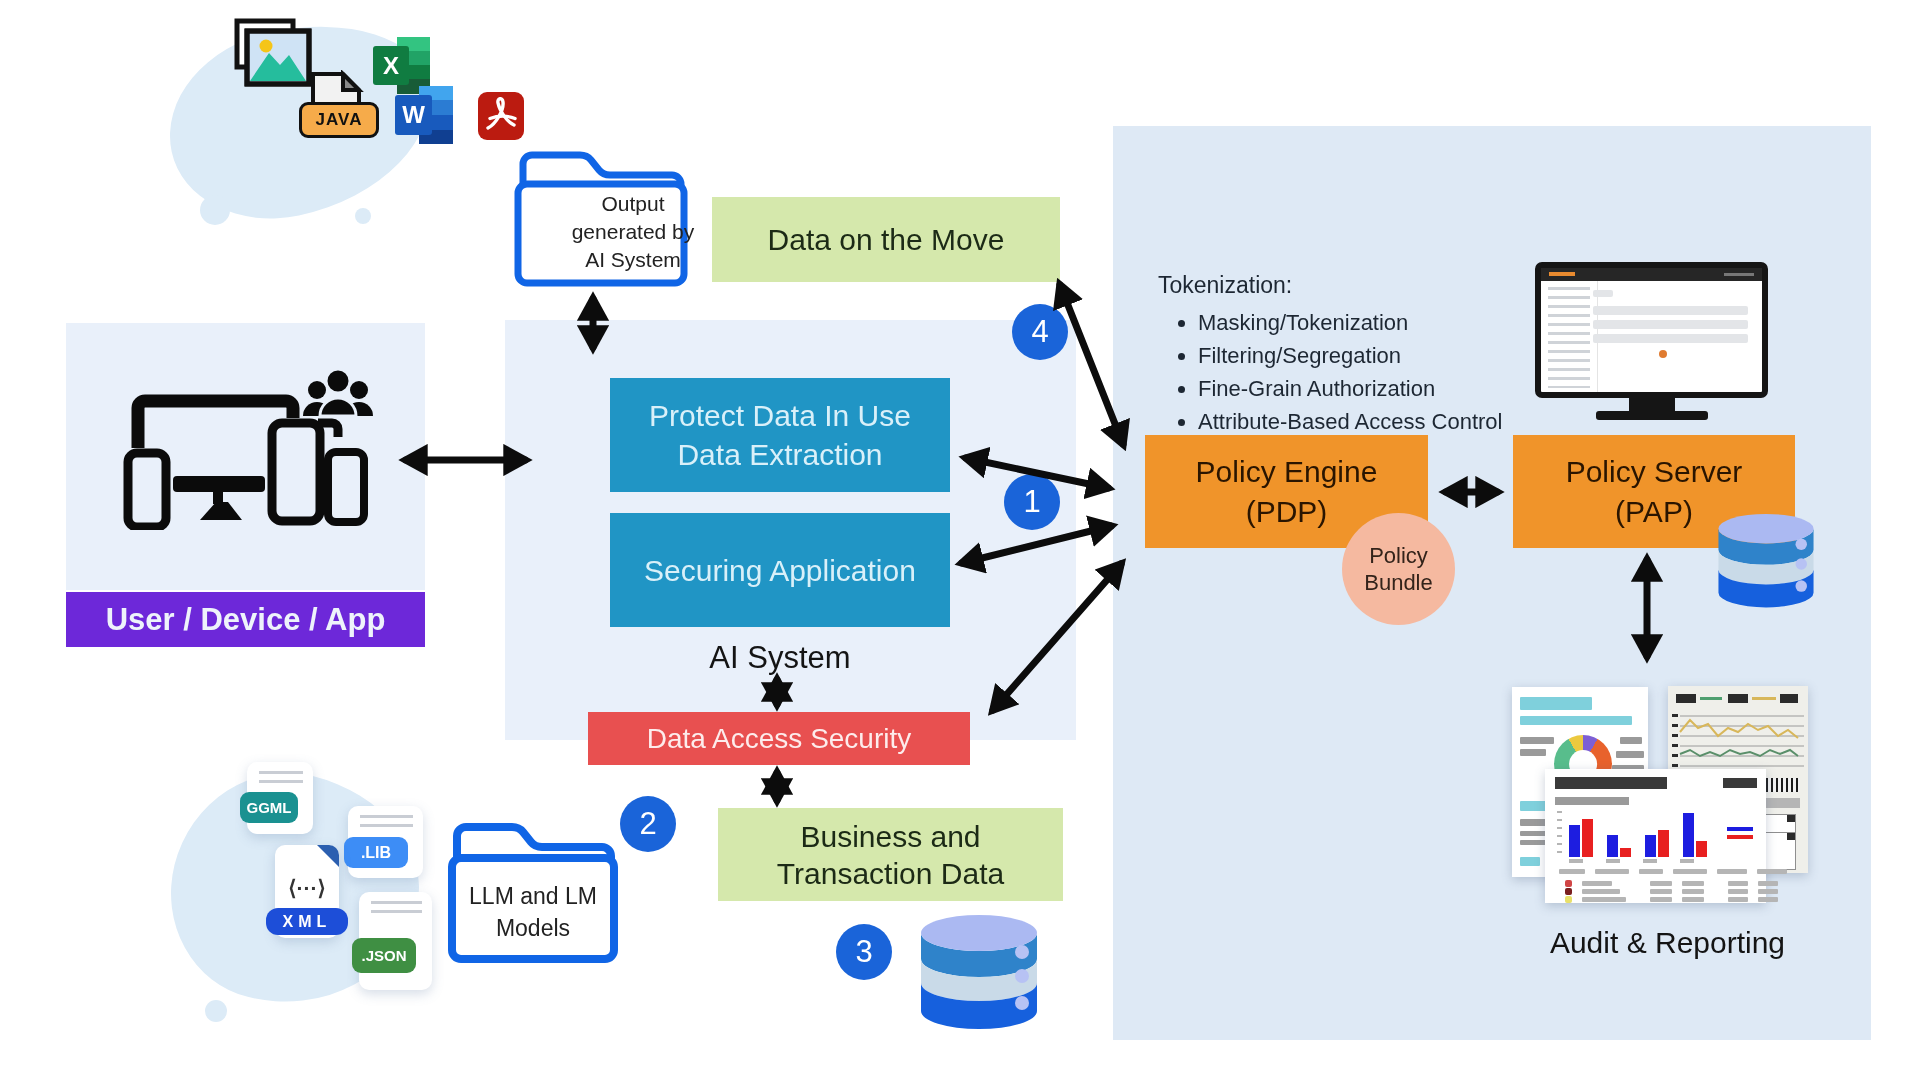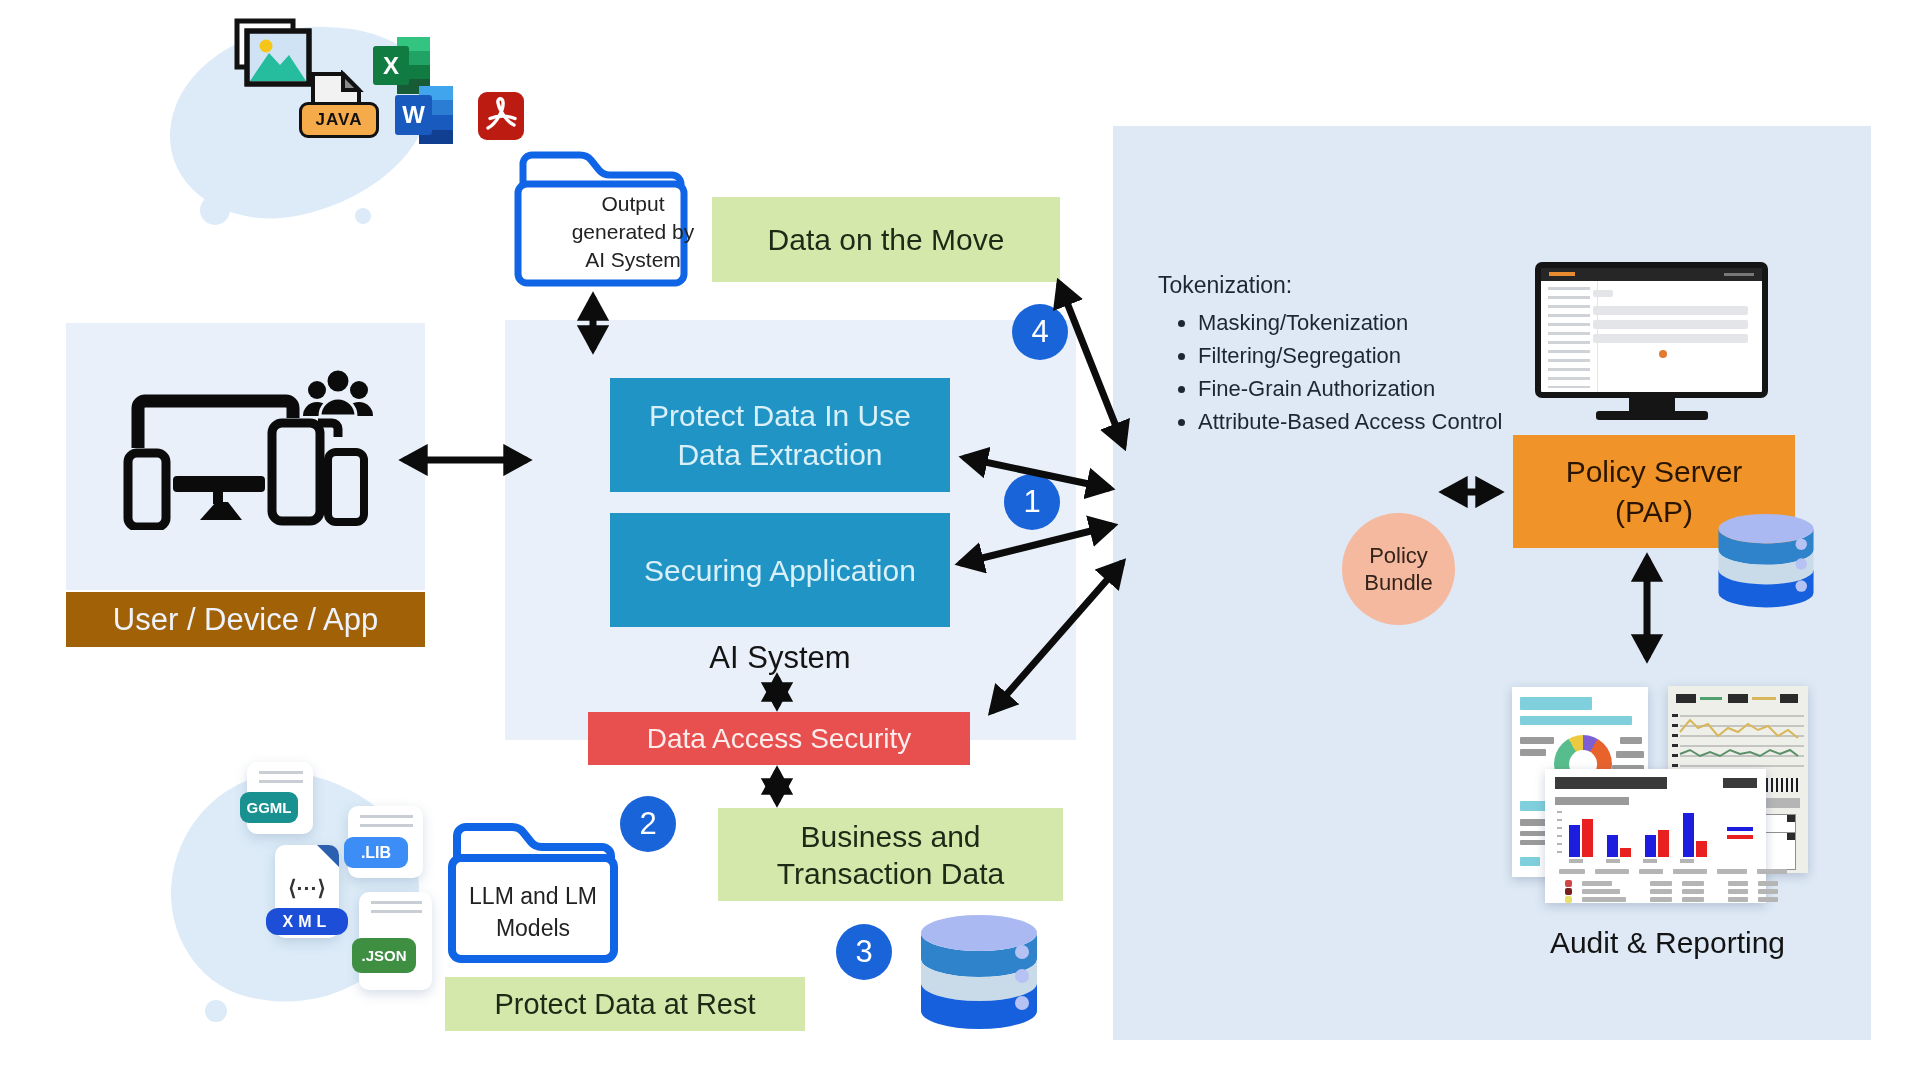--- a/index.html
+++ b/index.html
@@ -11,22 +11,22 @@
   .panel-right{position:absolute;background:#dee9f5;}
   
   .gbox{position:absolute;background:#d5e8ac;color:#1c2a16;display:flex;flex-direction:column;
         align-items:center;justify-content:center;text-align:center;font-size:30px;line-height:37px;}
   .bbox{position:absolute;background:#2095c5;color:#d9f0f9;display:flex;flex-direction:column;
         align-items:center;justify-content:center;text-align:center;font-size:30px;line-height:39px;}
   .rbox{position:absolute;background:#e85050;color:#fdecec;display:flex;align-items:center;
         justify-content:center;font-size:28px;}
   .obox{position:absolute;background:#f0942a;color:#2a1500;display:flex;flex-direction:column;
         align-items:center;justify-content:center;text-align:center;font-size:30px;line-height:40px;}
-  .banner{position:absolute;background:#a16207;color:#eef3fb;display:flex;align-items:center;
-        justify-content:center;font-size:31px;}
+  .banner{position:absolute;background:#6d28d9;color:#eef3fb;display:flex;align-items:center;
+        justify-content:center;font-size:31px;font-weight:bold;}
   .title{position:absolute;color:#141414;font-size:31px;text-align:center;}
   .step{position:absolute;width:56px;height:56px;border-radius:50%;background:#1a64d9;color:#fff;
         display:flex;align-items:center;justify-content:center;font-size:31px;}
   
   .folder-text{position:absolute;text-align:center;color:#222;}
   
   .splash{position:absolute;background:#dcebf7;border-radius:46% 54% 58% 42%/52% 44% 56% 48%;}
   .splash-dot{position:absolute;background:#dcebf7;border-radius:50%;}
   
   .fcard{position:absolute;background:#fff;border-radius:10px;box-shadow:0 4px 12px rgba(90,120,160,.25);}
@@ -234,23 +234,20 @@
     <svg width="172" height="146" viewBox="0 0 172 146">
       <path d="M10,44 V18 a9,9 0 0 1 9,-9 h46 q7,0 11,5 l8,10 q4,5 11,5 h60 a9,9 0 0 1 9,9 v6" fill="#fff" stroke="#1065e6" stroke-width="8" stroke-linejoin="round"></path>
       <rect x="5" y="40" width="162" height="101" rx="9" fill="#fff" stroke="#1065e6" stroke-width="8"></rect>
     </svg>
     <div class="folder-text" style="left:10px;top:62px;width:152px;font-size:23px;line-height:32px;">
       <div>LLM and LM</div>
       <div>Models</div>
     </div>
   </div>
 
-  <div class="gbox" style="left:445px;top:977px;width:360px;height:54px;font-size:29px;">
-    <div>Protect Data at Rest</div>
-  </div>
 
   <div class="enf-title" style="left:1158px;top:272px;">Tokenization:</div>
   <ul class="enf-list" style="left:1172px;top:302px;margin-top:8px;">
     <li>Masking/Tokenization</li>
     <li>Filtering/Segregation</li>
     <li>Fine-Grain Authorization</li>
     <li>Attribute-Based Access Control</li>
   </ul>
 
   <div class="monitor">
@@ -261,20 +258,24 @@
     <div class="m-side"></div>
     <div class="m-row" style="left:52px;top:22px;width:20px;"></div>
     <div class="m-row" style="left:52px;top:38px;width:155px;height:9px;"></div>
     <div class="m-row" style="left:52px;top:52px;width:155px;height:9px;"></div>
     <div class="m-row" style="left:52px;top:66px;width:155px;height:9px;"></div>
     <div class="m-dot" style="left:118px;top:82px;"></div>
   </div>
   <div class="m-neck"></div>
   <div class="m-base"></div>
 
+  <div class="obox" style="left:1145px;top:435px;width:283px;height:113px;">
+    <div>Policy Engine</div>
+    <div>(PDP)</div>
+  </div>
   <div class="obox" style="left:1513px;top:435px;width:282px;height:113px;">
     <div>Policy Server</div>
     <div>(PAP)</div>
   </div>
   <div class="bundle" style="left:1342px;top:513px;">
     <div>Policy</div>
     <div>Bundle</div>
   </div>
 
   <svg class="abs" style="left:1716px;top:512px;" width="100" height="99" viewBox="0 0 122 120">

